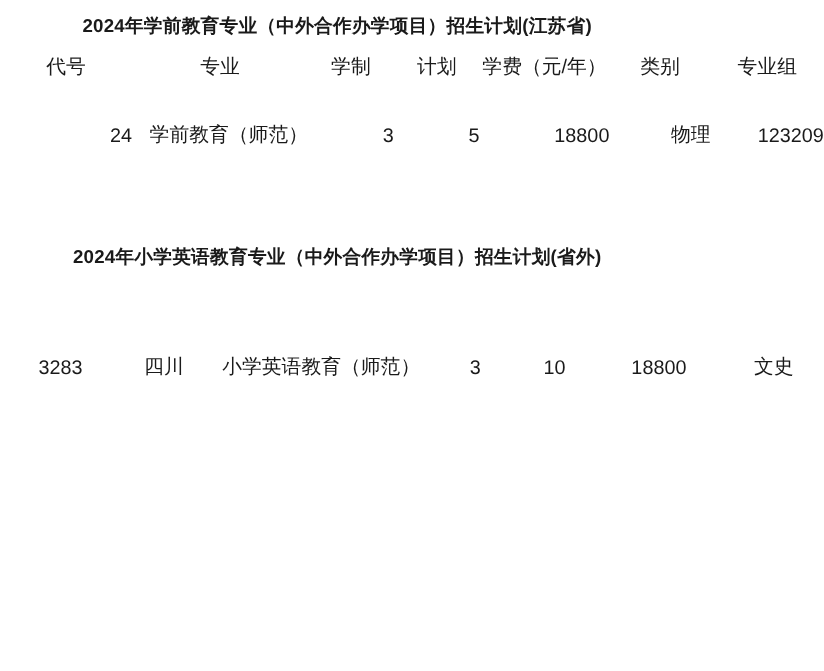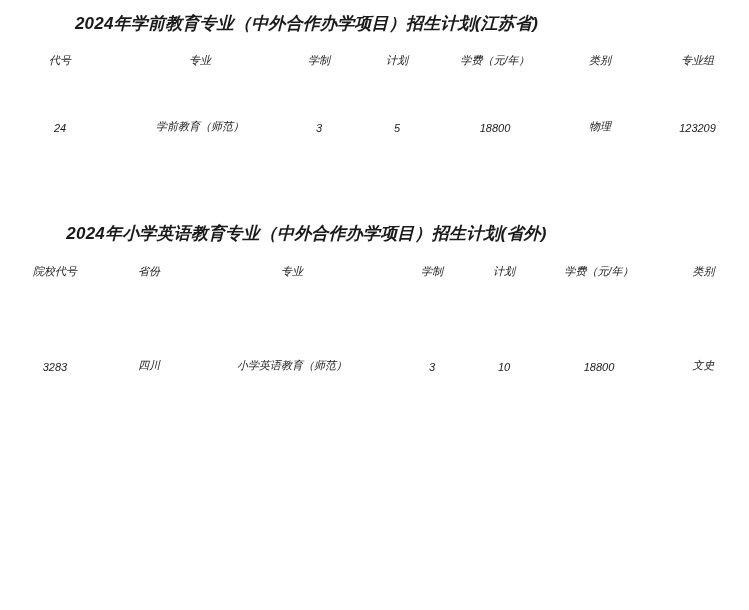--- a/index.html
+++ b/index.html
@@ -11,39 +11,38 @@
     height: 610px;
     background: #ffffff;
     font-family: "Liberation Sans", "DejaVu Sans", sans-serif;
     color: #1a1a1a;
     overflow: hidden;
   }
   .page {
     position: relative;
     width: 613px;
     height: 610px;
-    font-style: italic;
   }
   .section {
     width: 100%;
   }
   .section-title {
     font-size: 17px;
     font-weight: bold;
     text-align: center;
     letter-spacing: 0.2px;
     white-space: nowrap;
   }
   .table {
     width: 100%;
     border-collapse: collapse;
     table-layout: fixed;
   }
   .table td, .table th {
-    font-size: 11px;
+    font-size: 18px;
     font-weight: normal;
     text-align: center;
     vertical-align: middle;
     white-space: nowrap;
     padding: 0;
   }
   
   #section1 {
     position: absolute;
     top: 12px;
@@ -55,20 +54,21 @@
   #sec1-table .hdr td {
     height: 28px;
   }
   #sec1-table .row td {
     height: 30px;
   }
   #sec1-table .row.spaced td {
     height: 60px;
     vertical-align: bottom;
     padding-bottom: 6px;
+    text-align: right;
   }
   #sec1-table .c0 { width: 120px; }
   #sec1-table .c1 { width: 160px; }
   #sec1-table .c2 { width: 78px; }
   #sec1-table .c3 { width: 78px; }
   #sec1-table .c4 { width: 118px; }
   #sec1-table .c5 { width: 92px; }
   #sec1-table .c6 { width: 103px; }
 
   
@@ -129,29 +129,20 @@
         </tr>
       </tbody>
     </table>
   </div>
 
   <div class="section" id="section2">
     <div class="section-title">2024年小学英语教育专业（中外合作办学项目）招生计划(省外)</div>
 
     <table class="table" id="sec2-table">
       <tbody>
-        <tr class="hdr">
-          <td class="d0">院校代号</td>
-          <td class="d1">省份</td>
-          <td class="d2">专业</td>
-          <td class="d3">学制</td>
-          <td class="d4">计划</td>
-          <td class="d5">学费（元/年）</td>
-          <td class="d6">类别</td>
-        </tr>
         <tr class="row gap">
           <td class="d0">3283</td>
           <td class="d1">四川</td>
           <td class="d2">小学英语教育（师范）</td>
           <td class="d3">3</td>
           <td class="d4">10</td>
           <td class="d5">18800</td>
           <td class="d6">文史</td>
         </tr>
       </tbody>

